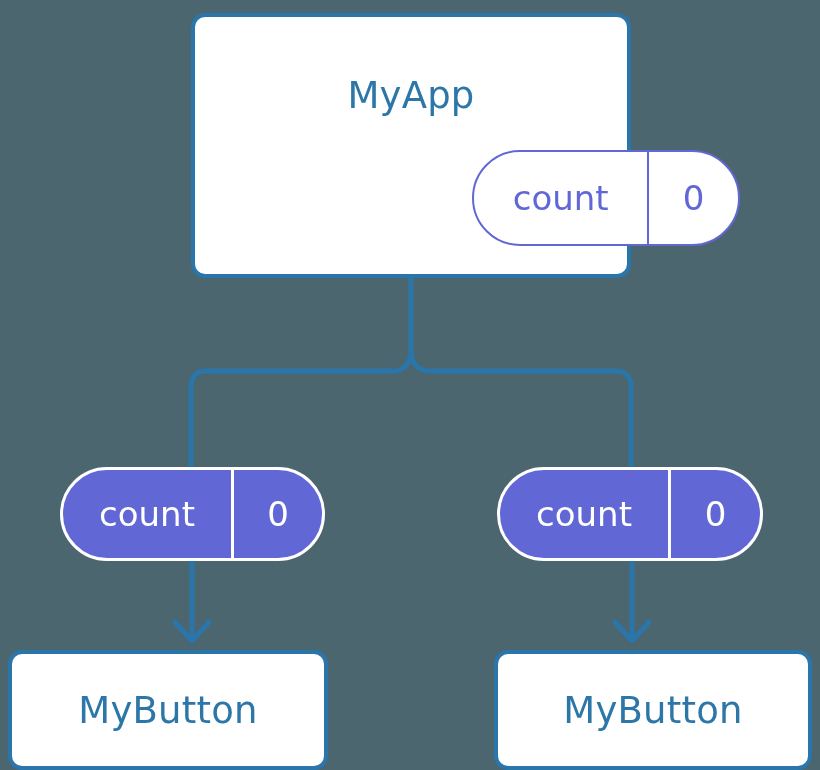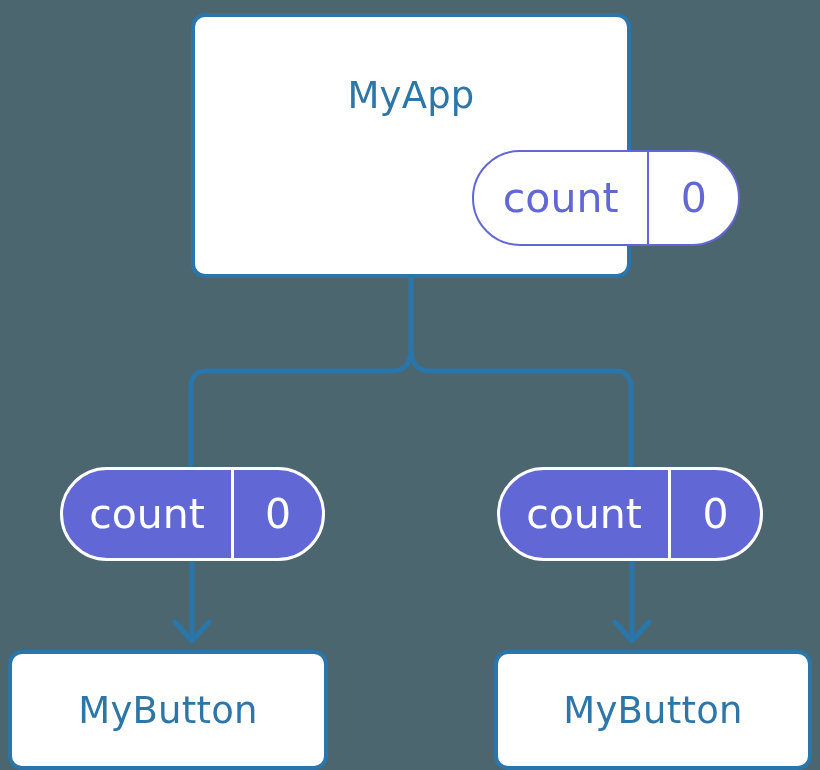--- a/index.html
+++ b/index.html
@@ -81,21 +81,21 @@
     box-sizing: border-box;
     display: flex;
     align-items: stretch;
     border-radius: 999px;
     overflow: hidden;
   }
   .pill-name, .pill-value {
     display: flex;
     align-items: center;
     justify-content: center;
-    font-size: 41px;
+    font-size: 34px;
     line-height: 1;
     white-space: nowrap;
     box-sizing: border-box;
   }
 
   
   .pill.outlined {
     background: #ffffff;
     border: 2px solid #6168d6;
   }

